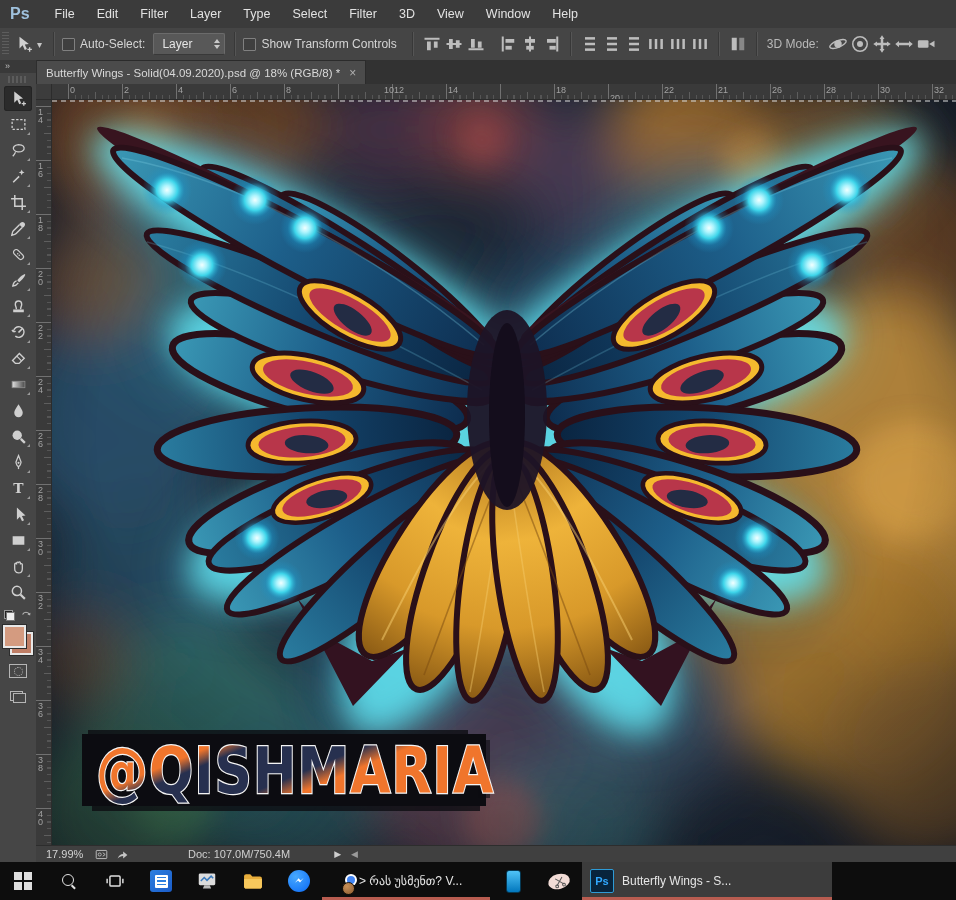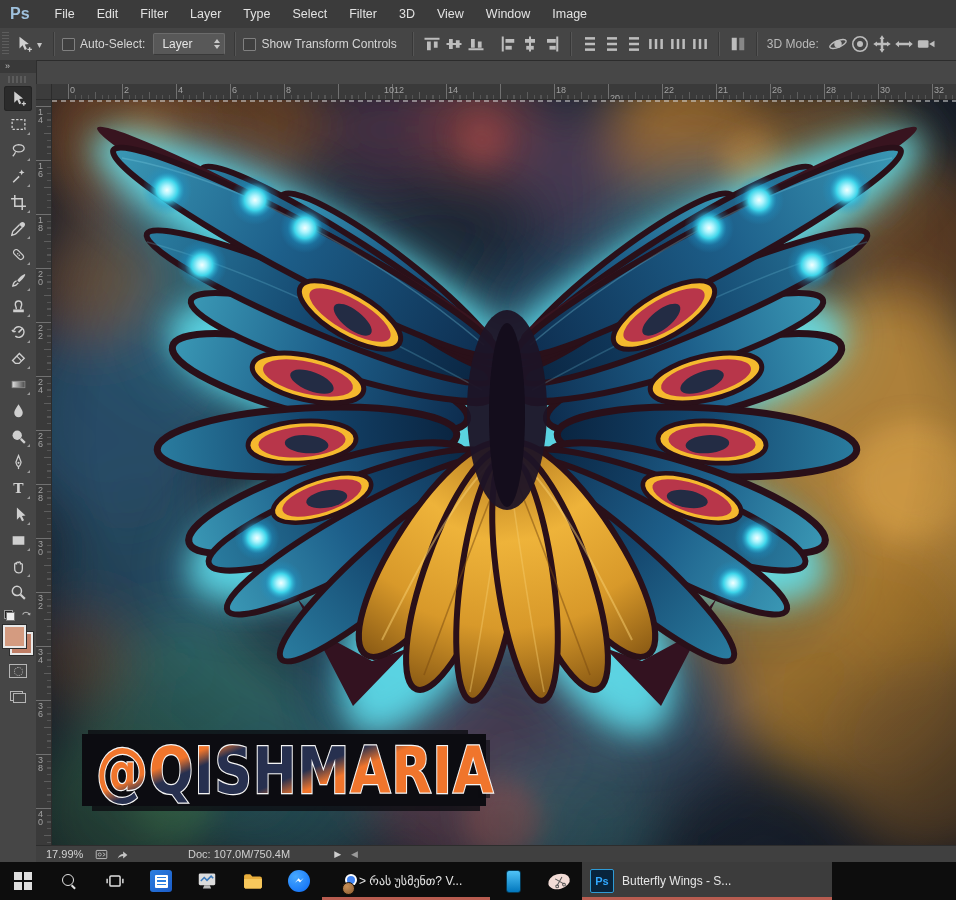--- a/index.html
+++ b/index.html
@@ -329,21 +329,21 @@
         <span class="menu-item">File</span>
         <span class="menu-item">Edit</span>
         <span class="menu-item">Filter</span>
         <span class="menu-item">Layer</span>
         <span class="menu-item">Type</span>
         <span class="menu-item">Select</span>
         <span class="menu-item">Filter</span>
         <span class="menu-item">3D</span>
         <span class="menu-item">View</span>
         <span class="menu-item">Window</span>
-        <span class="menu-item">Image</span>
+        <span class="menu-item">Help</span>
       </nav>
   </div>
 
   <div class="options-bar">
     <span class="ob-grip"></span>
     <svg class="opt-move" viewBox="0 0 16 16">
         <use href="#tool-move"></use>
       </svg>
     <span class="caret">▾</span>
     <span class="ob-sep"></span>
@@ -454,20 +454,26 @@
           </svg>
         </span>
         <span class="opt-icon">
           <svg viewBox="0 0 16 16">
             <use href="#sym3d-cam"></use>
           </svg>
         </span>
       </div>
   </div>
 
+  <div class="tab-bar">
+    <div class="doc-tab">
+      <span>Butterfly Wings - Solid(04.09.2020).psd @ 18% (RGB/8) *</span>
+      <span class="tab-close">×</span>
+    </div>
+  </div>
 
   <div class="toolbar">
     <div class="tb-collapse">»</div>
     <div class="tb-grip"></div>
     <div style="display:flex;flex-direction:column;align-items:center;">
         <div class="tool selected">
           <svg class="ticon" viewBox="0 0 16 16">
             <use href="#tool-move"></use>
           </svg>
         </div>

